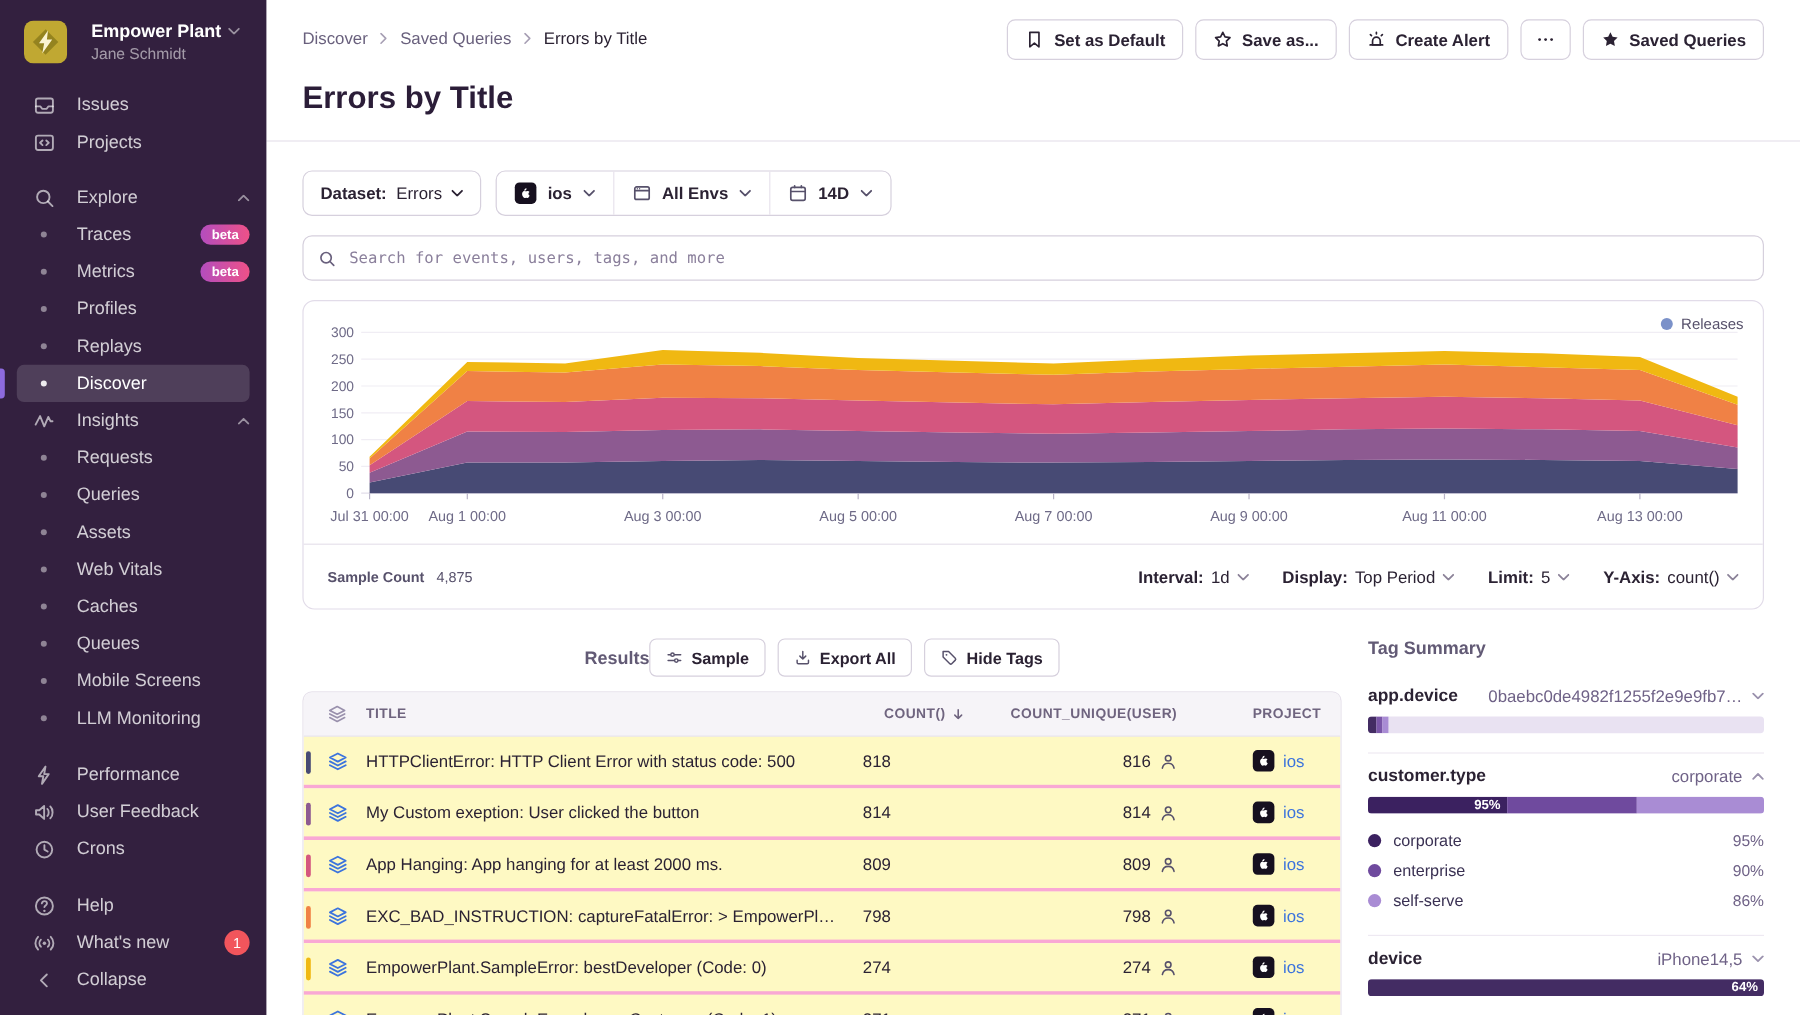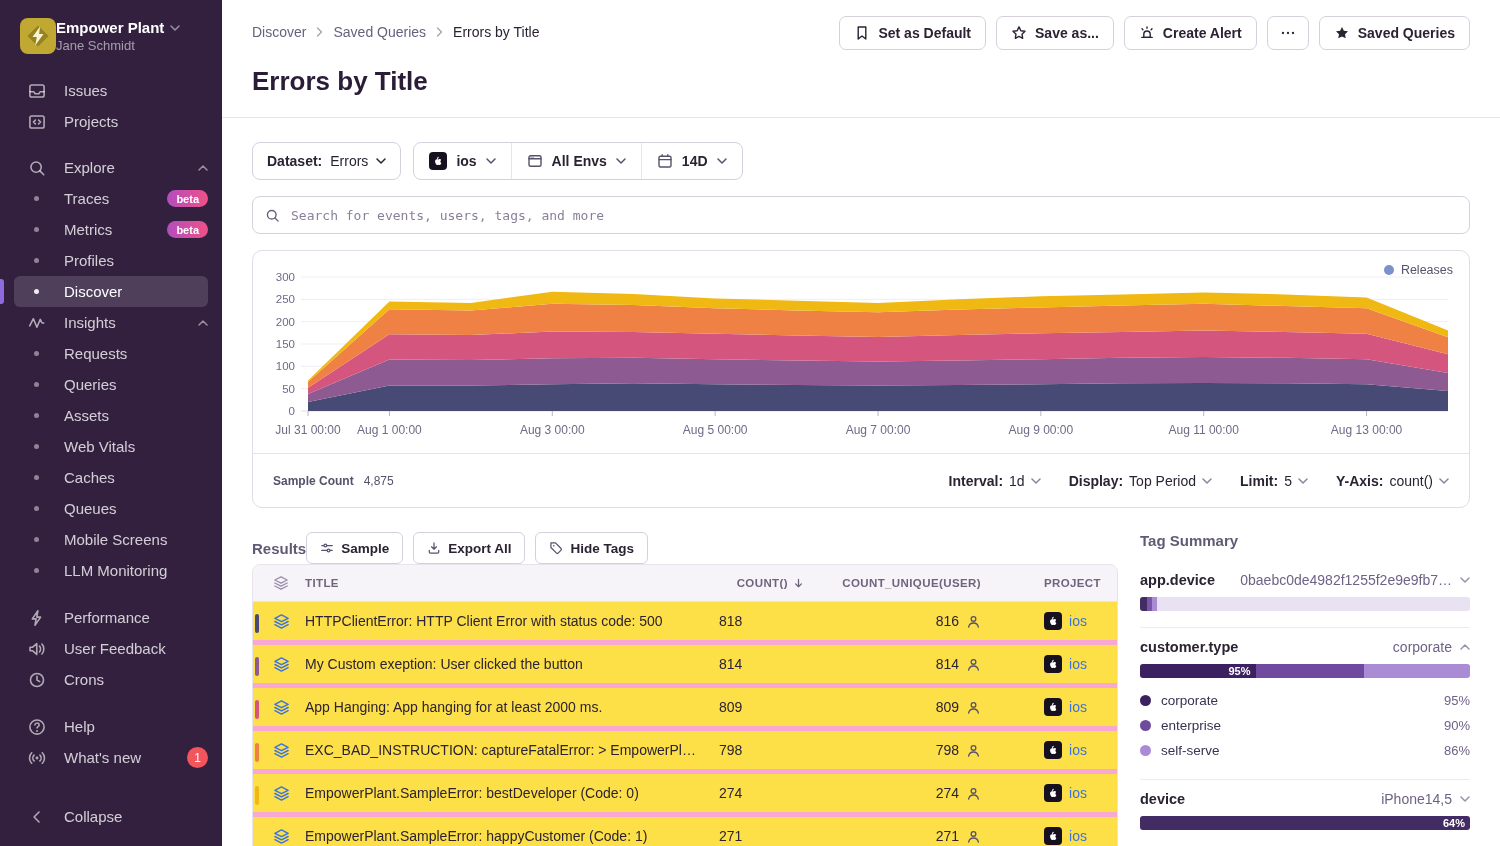--- a/index.html
+++ b/index.html
@@ -13,21 +13,21 @@
   .icn svg { display:block; width:100%; height:100%; }
   .sz18{width:18px;height:18px;} .sz17{width:17px;height:17px;} .sz16{width:16px;height:16px;}
   .sz15{width:15px;height:15px;} .sz14{width:14px;height:14px;} .sz13{width:13px;height:13px;}
   .chev{width:10px;height:6px;} .chev7{width:7px;height:10px;}
 
   
   .sidebar {
     width:222px; flex-shrink:0; background:#33203f;
     display:flex; flex-direction:column; padding-top:16px; position:relative;
   }
-  .org-header { display:flex; align-items:center; gap:0; padding:0 14px 0 20px; height:40px; cursor:pointer; }
+  .org-header { display:flex; align-items:center; gap:20px; padding:0 14px 0 20px; height:40px; cursor:pointer; }
   .org-logo { width:36px; height:36px; border-radius:8px; flex-shrink:0; }
   .org-meta { display:flex; flex-direction:column; min-width:0; }
   .org-name-row { display:flex; align-items:center; gap:6px; }
   .org-name { color:#fff; font-weight:700; font-size:15px; white-space:nowrap; }
   .org-user { color:rgba(255,255,255,.55); font-size:13px; margin-top:2px; }
   .side-nav { display:flex; flex-direction:column; flex:1; margin-top:19px; }
   .side-item {
     display:flex; align-items:center; height:31px; padding:0 14px 0 28px; gap:18px;
     font-size:15px; color:rgba(255,255,255,.78); cursor:pointer; position:relative;
   }
@@ -119,35 +119,35 @@
   }
   .sample-count { display:flex; align-items:center; gap:10px; font-size:12px; color:#57516b; }
   .sample-label { font-weight:700; }
   .chart-controls { display:flex; gap:28px; }
   .chart-control { display:flex; align-items:center; gap:6px; cursor:pointer; font-size:14px; }
   .chart-control .clabel { font-weight:700; color:#2b2233; }
   .chart-control .cvalue { color:#2b2233; }
 
   .results-area { display:flex; gap:22px; margin-top:24px; align-items:flex-start; }
   .results-main { flex:1; min-width:0; }
-  .results-head { display:flex; justify-content:flex-start; align-items:center; }
+  .results-head { display:flex; justify-content:center; align-items:center; margin-bottom:12px; }
   .results-title { font-size:15px; font-weight:700; color:#625a75; }
   .toolbar { display:flex; gap:10px; }
   .btn-sm { height:32px; padding:0 13px; font-size:13.5px; border-radius:6px; gap:7px; }
   .btn-sm .icn { color:#57516b; }
 
   .table { border:1px solid #e7e2ec; border-radius:8px 8px 0 0; overflow:hidden; background:#fff; }
   .tgrid { display:grid; grid-template-columns:52px 1fr 104px 176px 118px; align-items:center; }
   .thead { background:#f6f4f8; border-bottom:1px solid #e7e2ec; height:37px;
     color:#6f647f; font-size:11.5px; font-weight:700; letter-spacing:.4px; }
   .th-icon { padding-left:20px; color:#9a91ad; display:flex; }
   .th-num { text-align:right; padding-right:18px; display:flex; justify-content:flex-end; align-items:center; gap:4px; }
   .th-num .icn { color:#6f647f; }
   .th-project { text-align:right; padding-right:16px; }
-  .trow { height:43px; border-bottom:5px solid #f9a8d4; position:relative; background:#fde047; }
+  .trow { height:43px; border-bottom:3px solid #f9a8d4; position:relative; background:#fef9c3; }
   .row-chip { position:absolute; left:2px; top:12px; width:4px; height:19px; border-radius:2px; }
   .cell-icon { padding-left:20px; color:#3c74dd; display:flex; cursor:pointer; }
   .cell-title { font-size:14px; color:#2b2233; white-space:nowrap; overflow:hidden;
     text-overflow:ellipsis; padding-right:16px; cursor:pointer; }
   .cell-num { text-align:left; padding-right:18px; font-size:14px; }
   .cell-unique { display:flex; justify-content:flex-end; align-items:center; gap:7px; padding-right:18px; font-size:14px; }
   .cell-unique .icn { color:#57516b; }
   .cell-project { display:flex; justify-content:flex-end; align-items:center; gap:7px; padding-right:30px; }
   .proj-label { color:#3c74dd; font-size:14px; cursor:pointer; }
 
@@ -232,20 +232,24 @@
         <span class="beta-badge">beta</span>
       </div>
       <div class="side-item child">
         <span class="bullet"></span>
         <span>Metrics</span>
         <span class="beta-badge">beta</span>
       </div>
       <div class="side-item child">
         <span class="bullet"></span>
         <span>Profiles</span>
+      </div>
+      <div class="side-item child">
+        <span class="bullet"></span>
+        <span>Replays</span>
       </div>
       <div class="side-item child active">
         <span class="bullet"></span>
         <span>Discover</span>
       </div>
       <div class="side-item">
         <span class="icn sz18 sicon">
           <svg viewBox="0 0 16 16" fill="none" stroke="currentColor" stroke-width="1.4" stroke-linecap="round" stroke-linejoin="round">
             <path d="M1.5 10.5 4.8 4.2l3.1 7.6 3-7 1.6 3.2h1.5"></path>
           </svg>

